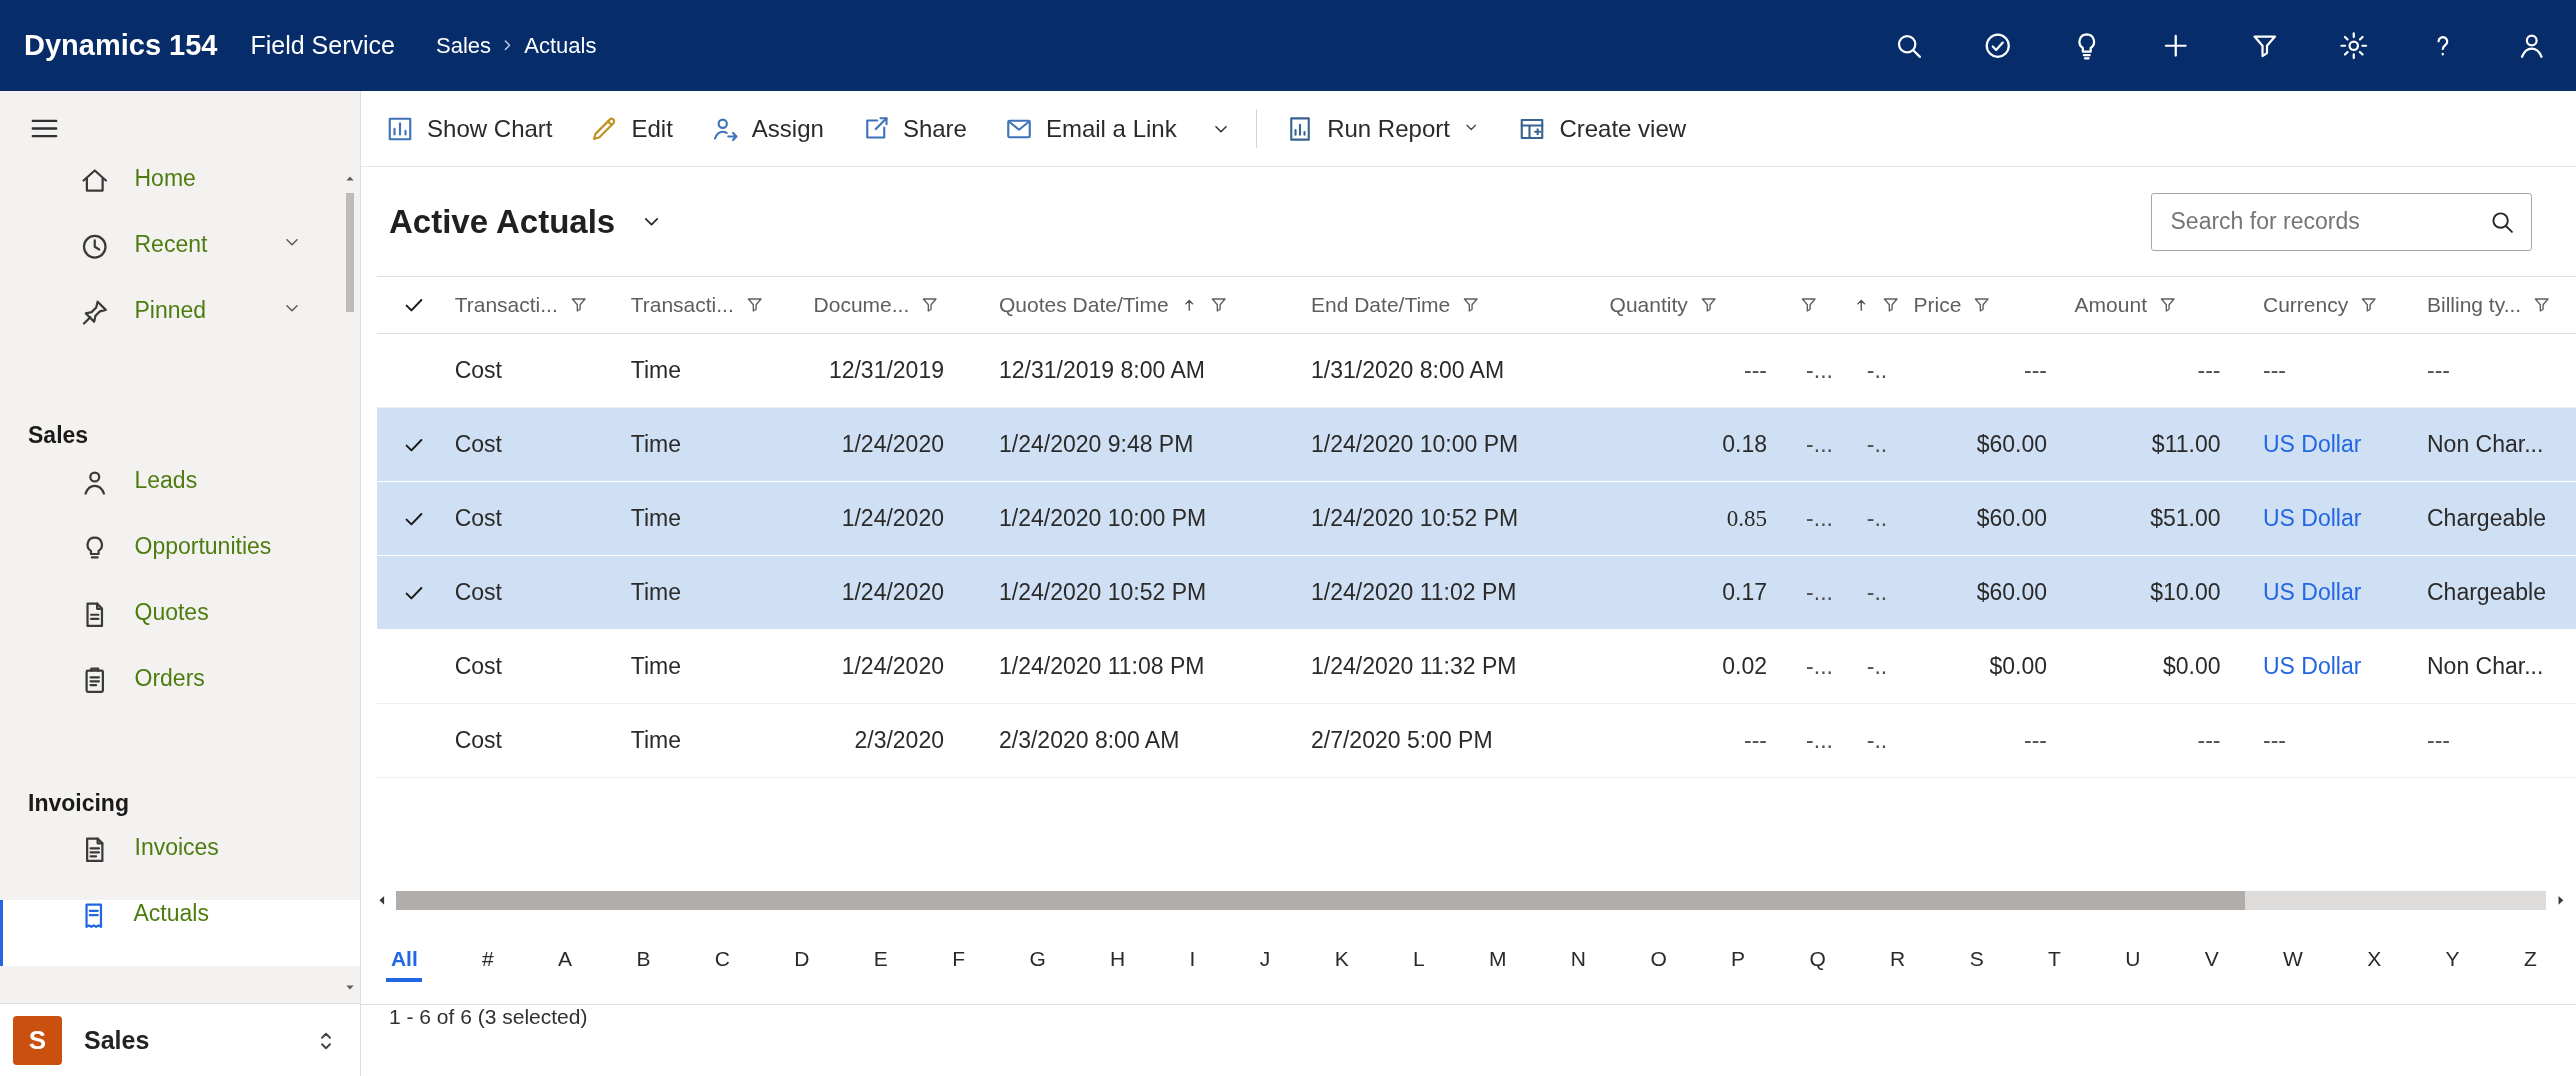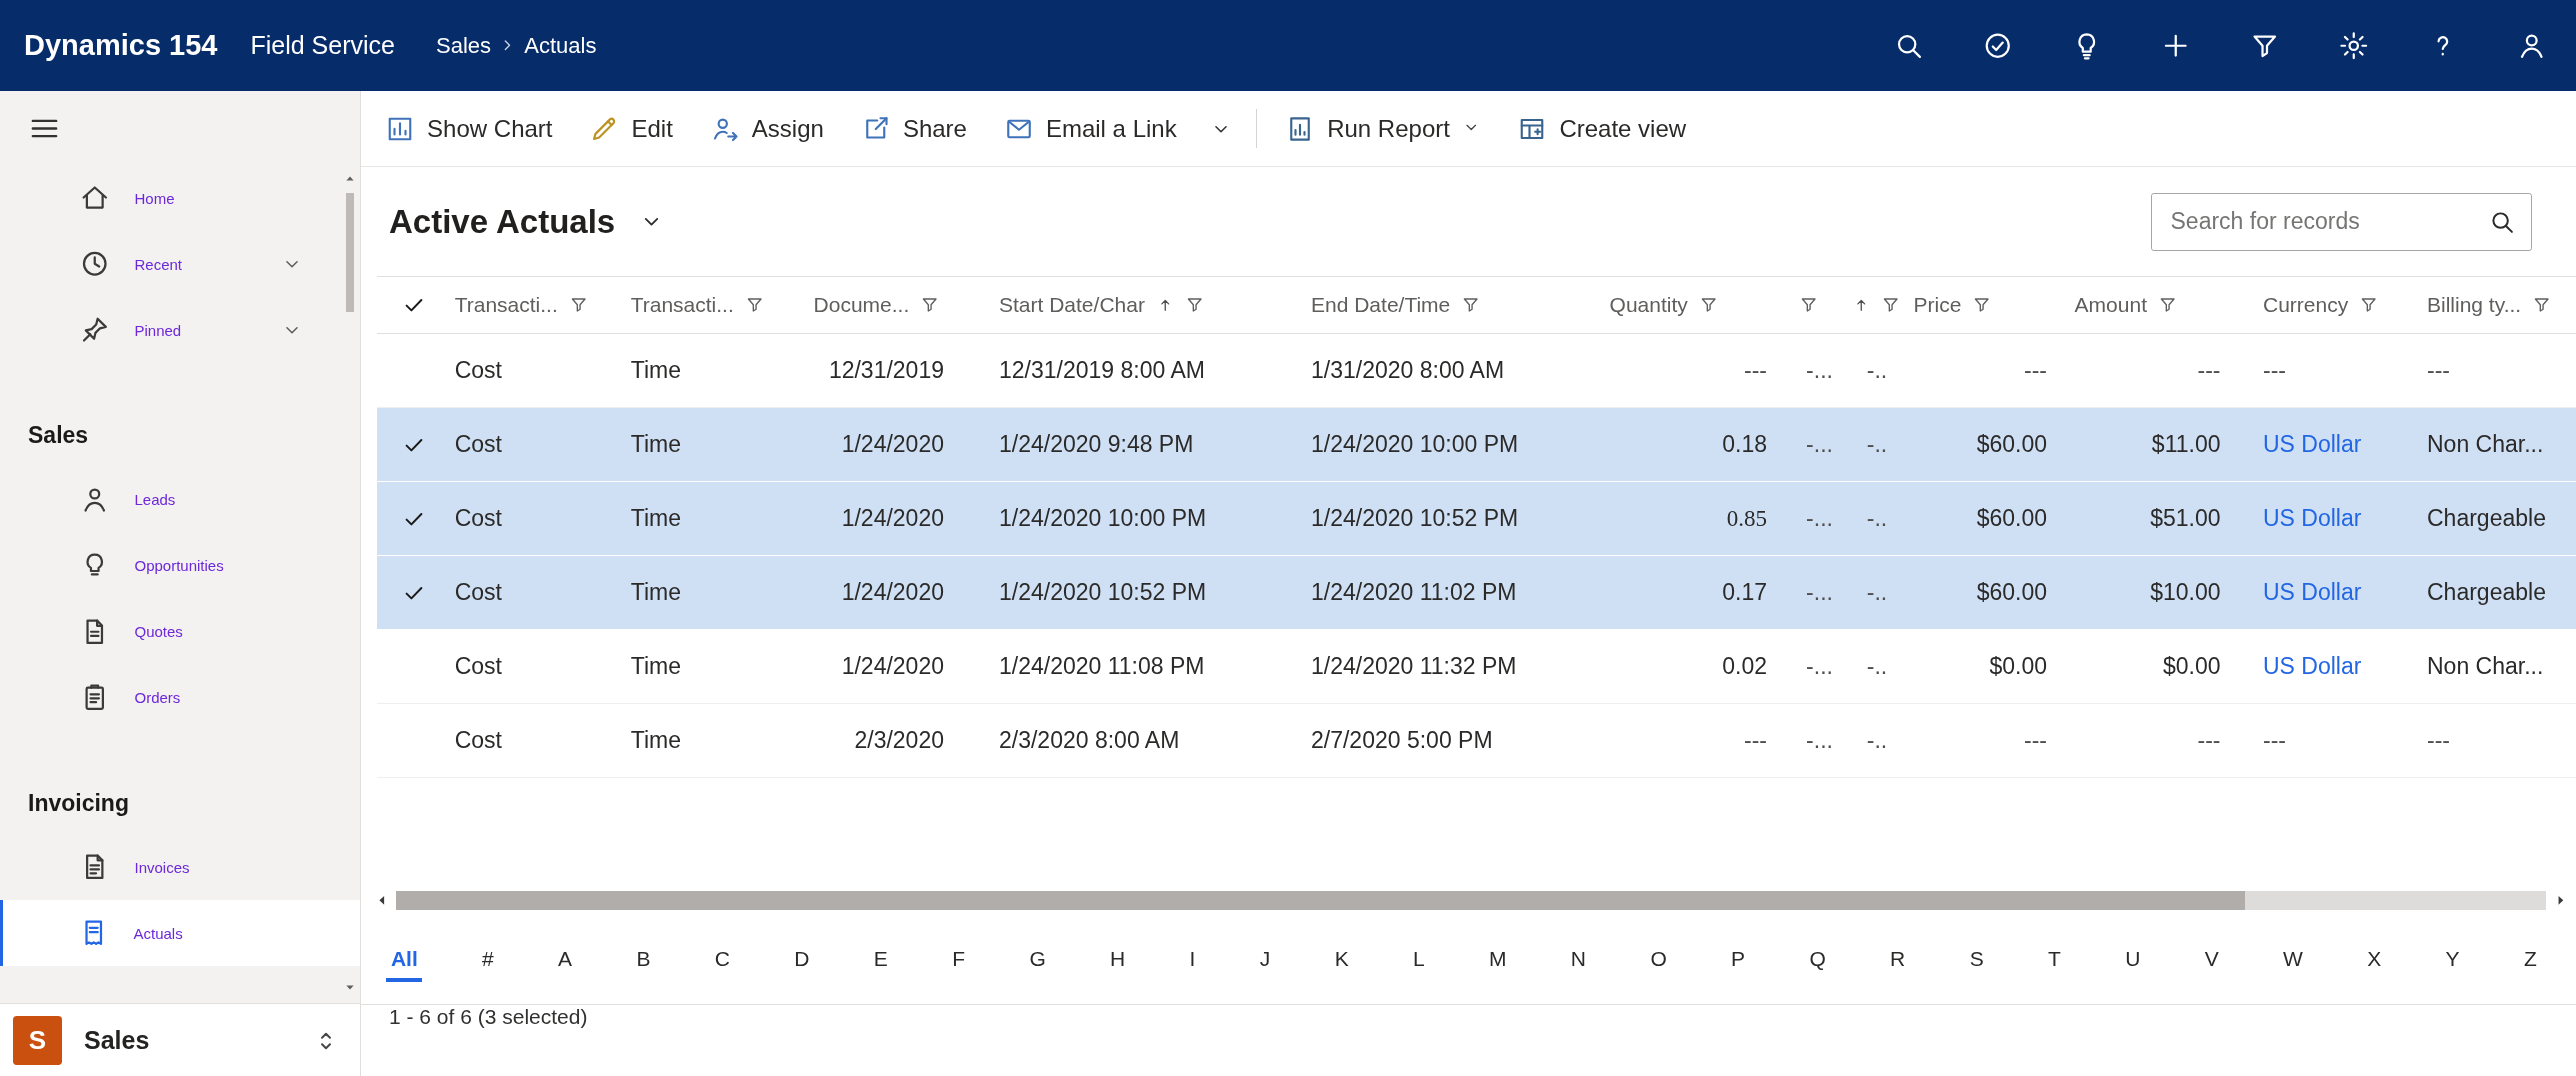--- a/index.html
+++ b/index.html
@@ -19,22 +19,22 @@
   .tn-icon svg{width:31.5px;height:31.5px}
 
   .shell{flex:1;display:flex;height:986px;min-height:0}
 
   
   .sidebar{width:361px;flex:0 0 auto;background:#f3f2f1;border-right:0.9px solid #e1dfdd;
     position:relative;display:flex;flex-direction:column}
   .hamburger{height:74px;display:flex;align-items:center;padding-left:28px;cursor:pointer}
   .hamburger svg{width:33px;height:33px;color:#323130}
   .sidebar-nav{flex:0 0 auto}
-  .nav-item{height:66px;display:flex;align-items:center;padding-left:79px;font-size:15px;
-    color:#6d28d9;position:relative;cursor:pointer}
+  .nav-item{height:66px;display:flex;padding-left:79px;font-size:23px;
+    color:#4d7c0f;position:relative;cursor:pointer}
   .nav-item .ni-icon{width:31.5px;height:31.5px;margin-right:24px;color:#3b3a39;flex:0 0 auto}
   .nav-item .ni-icon svg{width:31.5px;height:31.5px;display:block}
   .nav-item .chev{position:absolute;right:57px;color:#605e5c}
   .nav-item .chev svg{width:22px;height:22px;display:block}
   .nav-item.selected{background:#fff;border-left:3.7px solid #2266e3;padding-left:75px}
   .nav-item.selected .ni-icon{color:#2266e3}
   .nav-group-title{padding:59px 0 18.5px 28px;font-size:23px;font-weight:700;color:#1b1a19;line-height:26px}
 
   .sb-scroll{position:absolute;top:81px;bottom:83px;right:1.9px;width:16.7px;display:flex;
     flex-direction:column;align-items:center;z-index:3}
@@ -424,21 +424,21 @@
             </div>
             <div class="g-hcell" style="width:180px;">
               <span class="g-hlabel">Docume...</span>
               <span class="funnel">
                 <svg class="i-filter" viewBox="0 0 24 24" fill="none" stroke="currentColor" stroke-width="1.7" stroke-linecap="round" stroke-linejoin="round">
                   <path d="M4.2 5h15.6l-6.1 7v5.6l-3.4 2.2v-7.8z"></path>
                 </svg>
               </span>
             </div>
             <div class="g-hcell" style="width:312px;padding-left:11px;">
-              <span class="g-hlabel">Start Date/Char</span>
+              <span class="g-hlabel">Quotes Date/Time</span>
               <span class="sorticon">
                 <svg class="i-sort-asc" viewBox="0 0 24 24" fill="none" stroke="currentColor" stroke-width="1.7" stroke-linecap="round" stroke-linejoin="round">
                   <path d="M12 18.5V5.8M7.6 10.2L12 5.8l4.4 4.4"></path>
                 </svg>
               </span>
               <span class="funnel">
                 <svg class="i-filter" viewBox="0 0 24 24" fill="none" stroke="currentColor" stroke-width="1.7" stroke-linecap="round" stroke-linejoin="round">
                   <path d="M4.2 5h15.6l-6.1 7v5.6l-3.4 2.2v-7.8z"></path>
                 </svg>
               </span>

